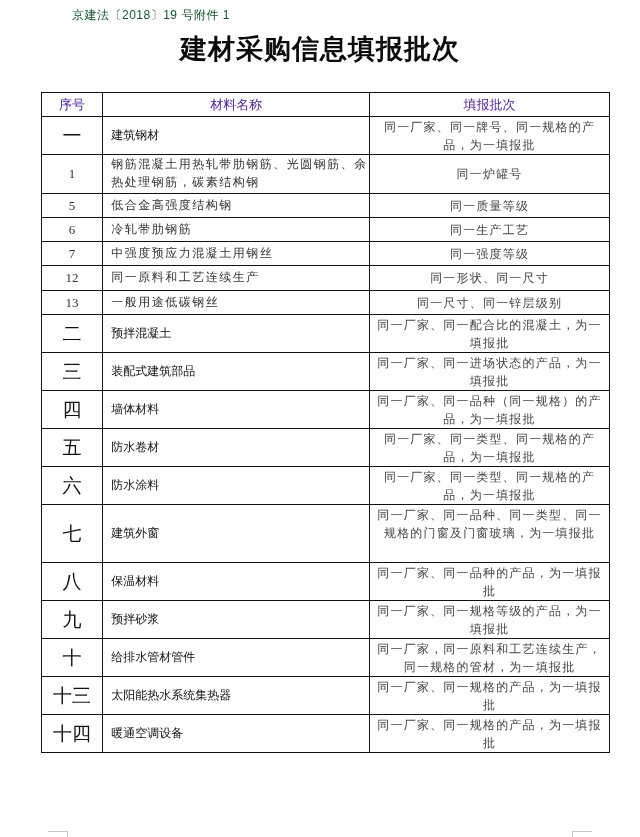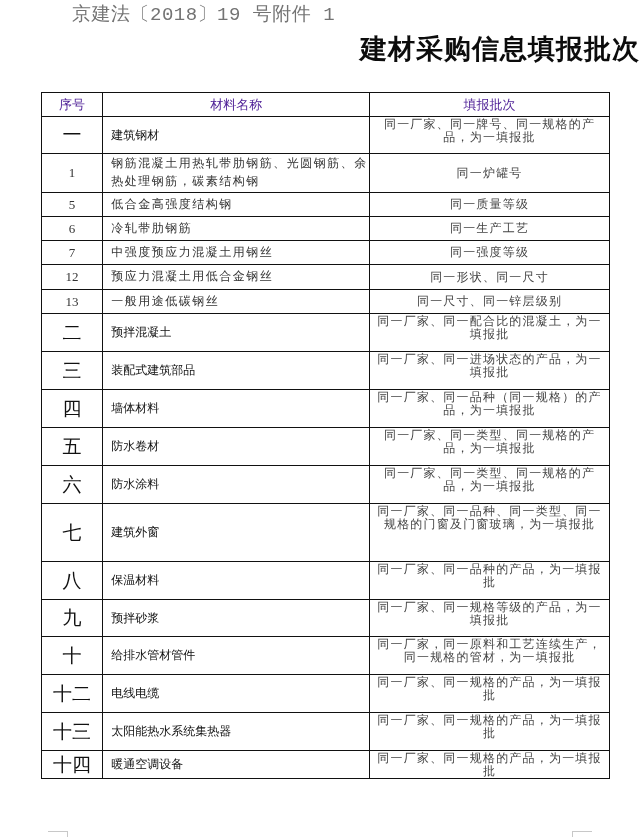--- a/index.html
+++ b/index.html
@@ -2,26 +2,26 @@
 <html><head>
 <meta charset="utf-8">
 <style>
   html, body { margin: 0; padding: 0; }
   body {
     width: 640px; height: 837px; background: #ffffff; position: relative; overflow: hidden;
     color: #111111;
   }
   .doc-ref {
     position: absolute; left: 72px; top: 4px;
-    font-family: Liberation Mono, monospace;
-    font-size: 19px; line-height: 22px; color: #737373; letter-spacing: 0.5px;
+    font-family: Liberation Sans, sans-serif;
+    font-size: 12px; line-height: 22px; color: #14532d; letter-spacing: 0.5px;
     white-space: nowrap;
   }
   .doc-title {
-    position: absolute; left: 0; width: 640px; top: 32px; text-align: right;
+    position: absolute; left: 0; width: 640px; top: 32px; text-align: center;
     font-family: "Liberation Serif", "DejaVu Serif", serif;
     font-size: 27px; line-height: 34px; font-weight: bold; color: #0c0c0c;
     letter-spacing: 1px; padding-left: 0px;
   }
   table.batch-table {
     position: absolute; left: 41px; top: 92px;
     border-collapse: collapse; table-layout: fixed; width: 569px;
   }
   .batch-table td, .batch-table th {
     border: 1.5px solid #111111; padding: 0; overflow: hidden;
@@ -50,21 +50,21 @@
     font-family: "DejaVu Sans", "Liberation Sans", sans-serif;
     font-size: 12px; color: #111;
   }
   td.name.minor {
     font-family: Liberation Mono, monospace;
     font-size: 12px; color: #333; letter-spacing: 1.5px; line-height: 18px;
   }
   td.batch {
     text-align: center; vertical-align: middle; padding: 0 6px;
     font-family: "DejaVu Serif", "Liberation Serif", serif;
-    font-size: 12px; color: #444; letter-spacing: 1.2px; line-height: 13px;
+    font-size: 12px; color: #444; letter-spacing: 1.2px; line-height: 18px;
   }
   td.batch.top { vertical-align: top; padding-top: 1px; }
   .corner-mark { position: absolute; border-color: #c8c8c8; border-style: solid; width: 19px; height: 6px; }
   .corner-left { left: 48px; top: 831px; border-width: 1px 1px 0 0; }
   .corner-right { left: 572px; top: 831px; border-width: 1px 0 0 1px; }
 </style>
 </head>
 <body>
 
 <div class="doc-ref">京建法〔2018〕19 号附件 1</div>
@@ -104,21 +104,21 @@
         <td class="name minor">冷轧带肋钢筋</td>
         <td class="batch">同一生产工艺</td>
       </tr>
       <tr style="height: 24px;">
         <td class="no minor">7</td>
         <td class="name minor">中强度预应力混凝土用钢丝</td>
         <td class="batch">同一强度等级</td>
       </tr>
       <tr style="height: 25px;">
         <td class="no minor">12</td>
-        <td class="name minor">预应力混凝土用低合金钢丝</td>
+        <td class="name minor">同一原料和工艺连续生产</td>
         <td class="batch">同一形状、同一尺寸</td>
       </tr>
       <tr style="height: 24px; margin-top: 39px;">
         <td class="no minor">13</td>
         <td class="name minor">一般用途低碳钢丝</td>
         <td class="batch">同一尺寸、同一锌层级别</td>
       </tr>
       <tr style="height: 38px;">
         <td class="no major">二</td>
         <td class="name major">预拌混凝土</td>
@@ -158,25 +158,20 @@
         <td class="no major">九</td>
         <td class="name major">预拌砂浆</td>
         <td class="batch top">同一厂家、同一规格等级的产品，为一填报批</td>
       </tr>
       <tr style="height: 38px;">
         <td class="no major">十</td>
         <td class="name major">给排水管材管件</td>
         <td class="batch top">同一厂家，同一原料和工艺连续生产，同一规格的管材，为一填报批</td>
       </tr>
       <tr style="height: 38px;">
-        <td class="no major">十二</td>
-        <td class="name major">电线电缆</td>
-        <td class="batch top">同一厂家、同一规格的产品，为一填报批</td>
-      </tr>
-      <tr style="height: 38px;">
         <td class="no major">十三</td>
         <td class="name major">太阳能热水系统集热器</td>
         <td class="batch top">同一厂家、同一规格的产品，为一填报批</td>
       </tr>
       <tr style="height: 26px;">
         <td class="no major">十四</td>
         <td class="name major">暖通空调设备</td>
         <td class="batch top">同一厂家、同一规格的产品，为一填报批</td>
       </tr>
     </tbody>

